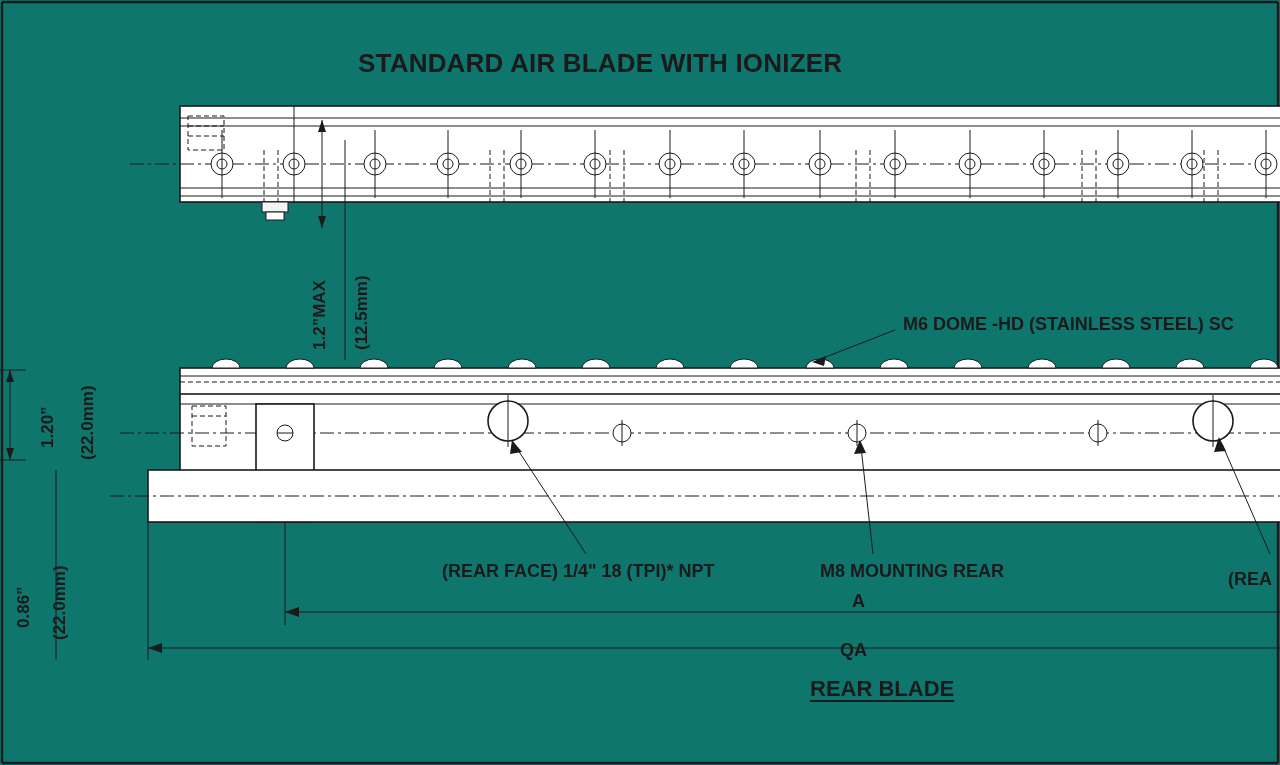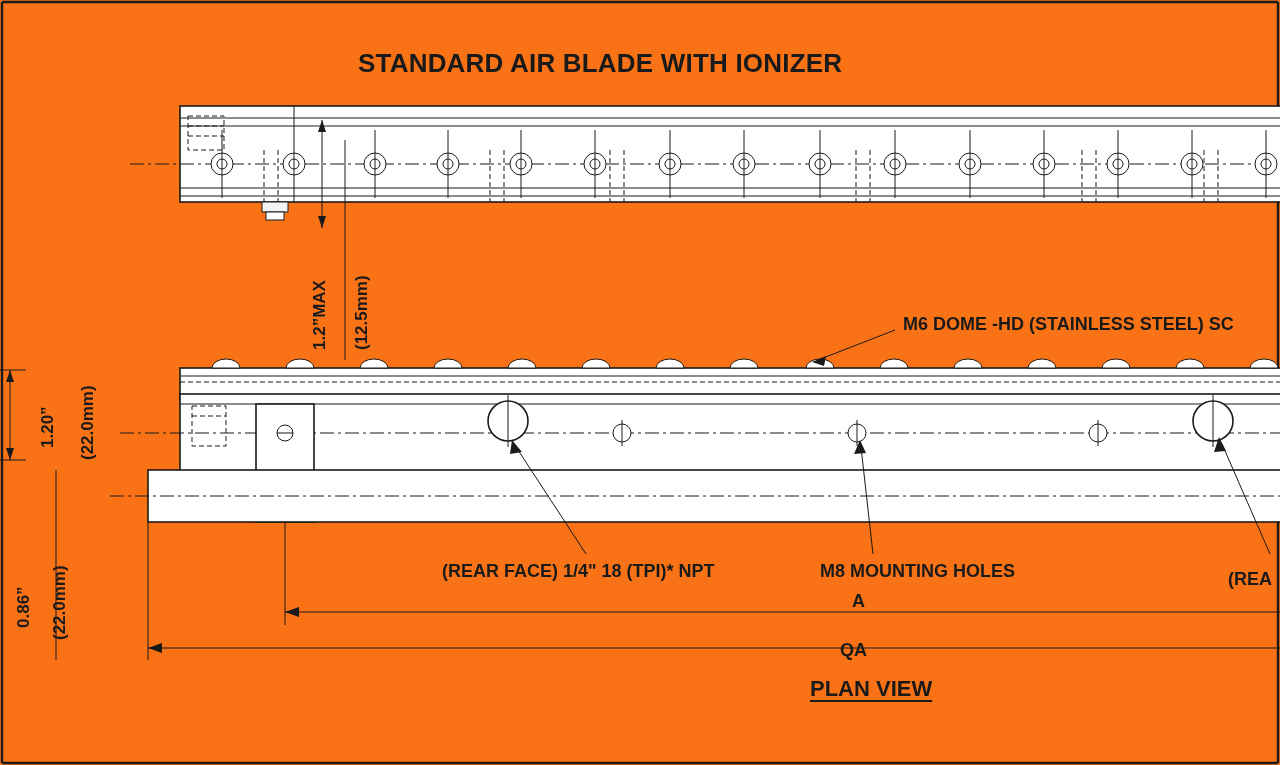--- a/index.html
+++ b/index.html
@@ -9,21 +9,21 @@
   }
   body {
     font-family: "Liberation Sans", sans-serif;
     color: #000000;
   }
   #sheet {
     position: relative;
     width: 1280px;
     height: 765px;
     overflow: hidden;
-    background: #f97316;
+    background: #0f766e;
   }
   .label {
     position: absolute;
     white-space: nowrap;
     font-weight: bold;
     color: #1a1a1a;
   }
   .title-main {
     font-size: 26px;
     letter-spacing: 0.2px;
@@ -282,27 +282,27 @@
       <line class="ln thin" x1="0" y1="370" x2="26" y2="370"></line>
       <line class="ln thin" x1="0" y1="460" x2="26" y2="460"></line>
 
       <line class="ln thin" x1="56" y1="470" x2="56" y2="660"></line>
     </g>
   </svg>
 
   <div class="label title-main" style="left:358px; top:48px;">STANDARD AIR BLADE WITH IONIZER</div>
 
 
-  <div class="label view-title" style="left:810px; top:676px;">PLAN VIEW</div>
+  <div class="label view-title" style="left:810px; top:676px;">REAR BLADE</div>
 
   <div class="label callout" style="left:903px; top:314px;">M6 DOME -HD (STAINLESS STEEL) SC</div>
 
   <div class="label callout" style="left:442px; top:561px;">(REAR FACE) 1/4" 18 (TPI)* NPT</div>
 
-  <div class="label callout" style="left:820px; top:561px;">M8 MOUNTING HOLES</div>
+  <div class="label callout" style="left:820px; top:561px;">M8 MOUNTING REAR</div>
 
   <div class="label callout" style="left:1228px; top:569px;text-align:right;">(REA</div>
 
   <div class="label dim-text rot90" style="left:310px; top:350px;">1.2”MAX</div>
 
   <div class="label dim-text rot90" style="left:352px; top:350px;">(12.5mm)</div>
 
   <div class="label dim-text rot90" style="left:38px; top:448px;">1.20”</div>
 
   <div class="label dim-text rot90" style="left:78px; top:460px;">(22.0mm)</div>

